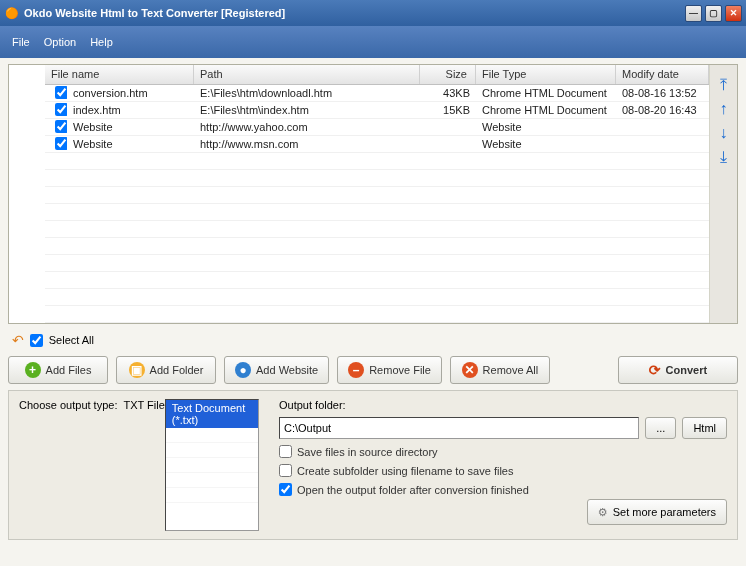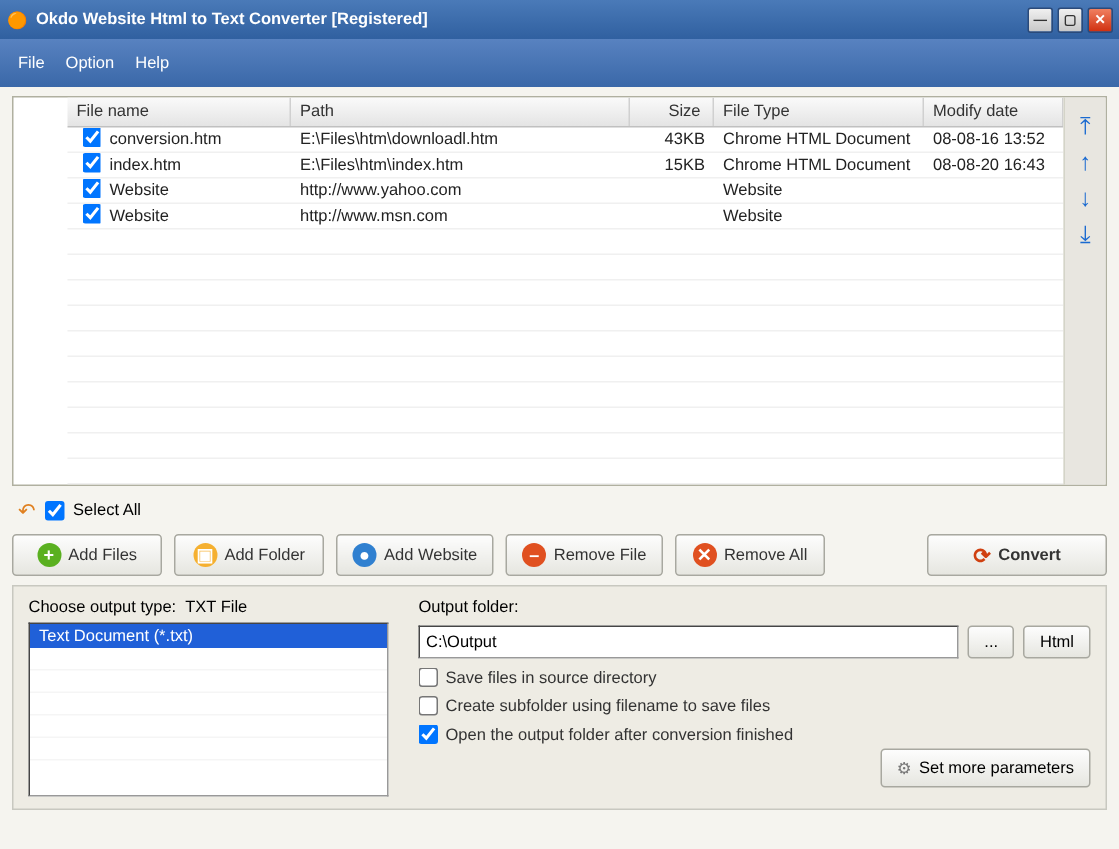--- a/index.html
+++ b/index.html
@@ -40,21 +40,21 @@
 .btn .bi { width:16px; height:16px; display:inline-flex; align-items:center; justify-content:center; border-radius:50%; font-size:12px; font-weight:bold;}
 .bi-add { background:#5ab020; color:#fff; }
 .bi-folder { background:#f5b030; color:#fff; border-radius:2px;}
 .bi-web { background:#3080d0; color:#fff; }
 .bi-rem { background:#e05020; color:#fff; }
 .bi-conv { color:#d04010; font-size:14px;}
 .btn.convert { min-width:120px; font-weight:bold; }
 .spacer { flex:1; }
 
 .bottom-panel { border:1px solid #c8c8c0; background:#eeece4; padding:8px 10px; display:flex; gap:20px; height:150px;}
-.left-panel { width:240px; display:flex; flex-direction:column; }
+.left-panel { width:240px; display:flex; }
 .left-panel .lbl-row { display:flex; gap:6px; margin-bottom:4px; }
 .type-list { flex:1; background:#fff; border:1px inset #999; }
 .type-list .item { padding:2px 6px; background:#2060d8; color:#fff; }
 .type-list .empty-row { height:15px; border-bottom:1px solid #f5f5f5;}
 .right-panel { flex:1; display:flex; flex-direction:column; gap:6px; position:relative;}
 .folder-row { display:flex; gap:6px; align-items:center; }
 .folder-row input[type=text]{ flex:1; height:22px; background:#fff; border:1px inset #999; padding:2px 4px; }
 .smallbtn { height:22px; background:linear-gradient(#fdfdfd,#e6e6e0); border:1px solid #a8a8a0; border-radius:3px; padding:0 10px; cursor:pointer;}
 .check-row { display:flex; align-items:center; gap:5px; color:#333;}
 .check-row input { margin:0;}

